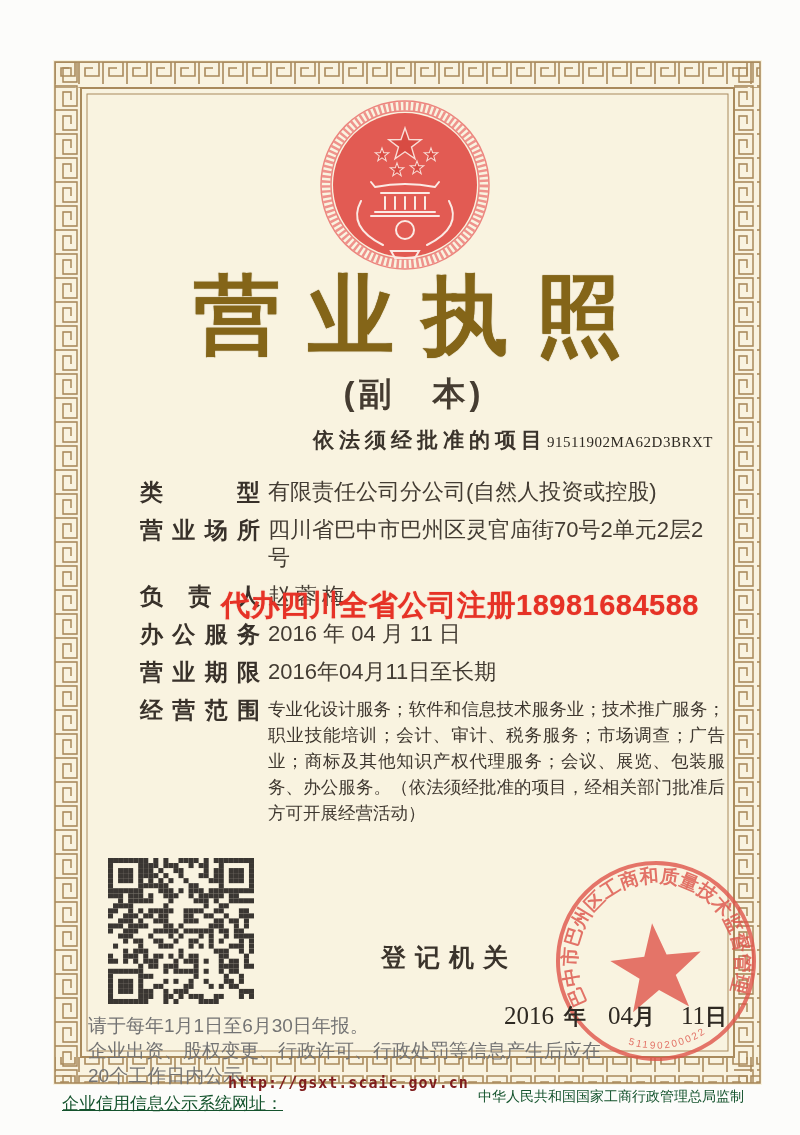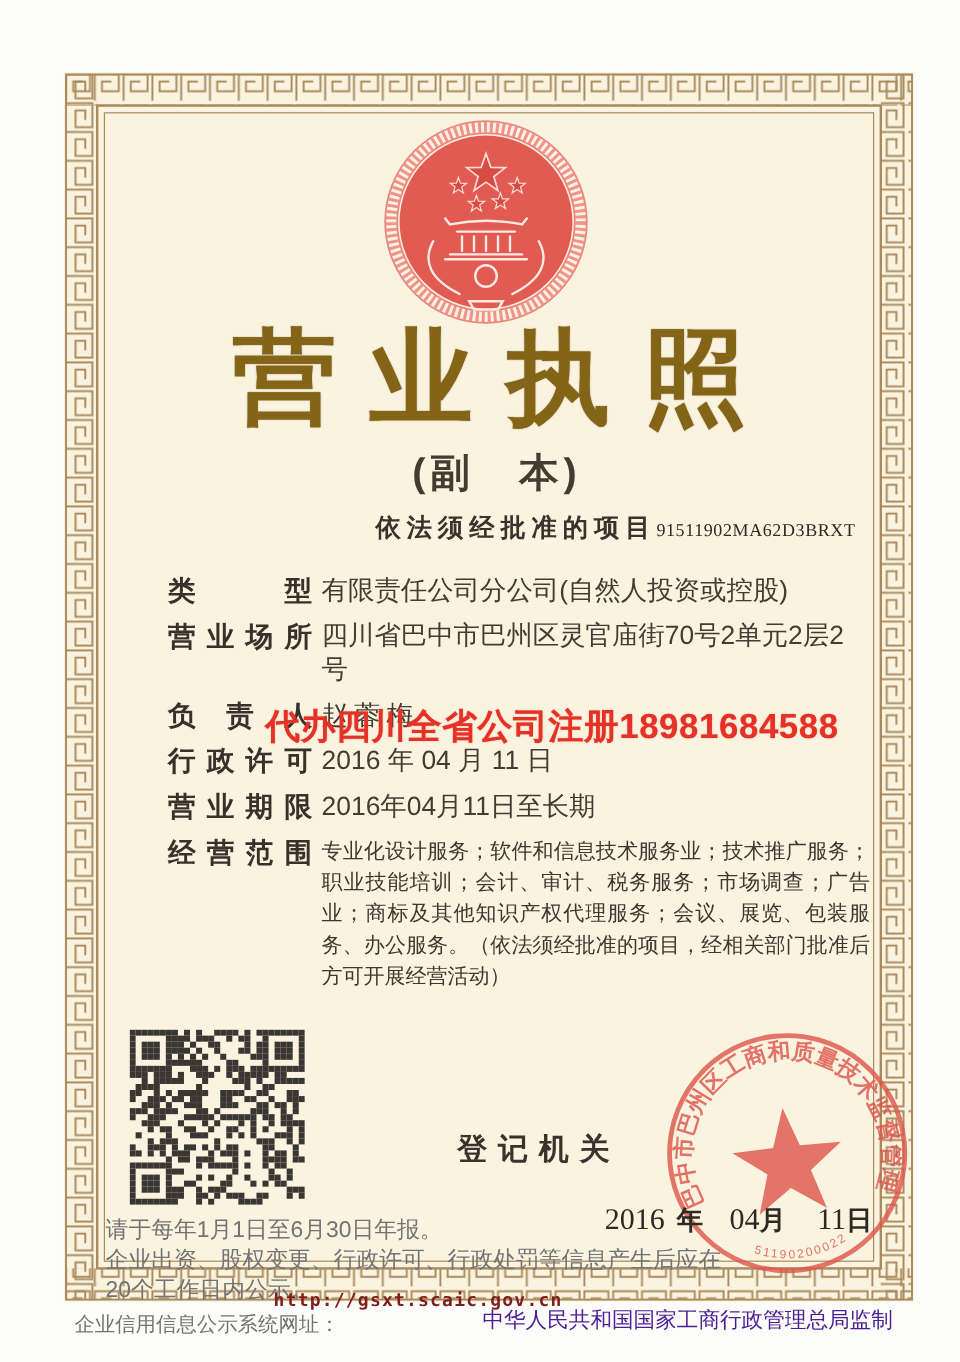--- a/index.html
+++ b/index.html
@@ -63,22 +63,22 @@
   .d-year{margin-right:10px;}
   .d-yu{margin-right:22px;}
   .d-month{margin-right:26px;}
   
   .notes{position:absolute;left:88px;top:1013px;width:520px;z-index:5;font-size:19px;line-height:25px;color:#737373;}
   .notes div{white-space:nowrap;}
   .gov-url{
     position:absolute;left:228px;top:1074px;z-index:5;
     font-family:"DejaVu Sans Mono", monospace;font-size:15px;font-weight:bold;color:#7f1d1d;letter-spacing:1px;
   }
-  .footer-left{position:absolute;left:62px;top:1092px;z-index:2;font-size:17px;color:#737373;}
-  .footer-right{position:absolute;right:56px;top:1088px;z-index:2;font-size:18px;color:#4c1d95;}
+  .footer-left{position:absolute;left:62px;top:1092px;z-index:2;font-size:17px;color:#14532d;text-decoration:underline;}
+  .footer-right{position:absolute;right:56px;top:1088px;z-index:2;font-size:14px;color:#14532d;}
 </style>
 </head>
 <body>
 
 <div class="sheet">
 
   <svg class="frame" viewBox="0 0 709 1025">
     <defs>
       <pattern id="gkh" width="24" height="26" patternUnits="userSpaceOnUse">
         <path d="M2,24 V2 H22 V16 H8 V8 H16" fill="none" stroke="#a98a5c" stroke-width="1.6"></path>
@@ -137,21 +137,21 @@
     </div>
     <div class="frow">
       <div class="flabel">营业场所</div>
       <div class="fvalue">四川省巴中市巴州区灵官庙街70号2单元2层2号</div>
     </div>
     <div class="frow">
       <div class="flabel">负责人</div>
       <div class="fvalue name-hidden">赵蓉梅</div>
     </div>
     <div class="frow">
-      <div class="flabel">行政许可</div>
+      <div class="flabel">办公服务</div>
       <div class="fvalue">2016 年 04 月 11 日</div>
     </div>
     <div class="frow">
       <div class="flabel">营业期限</div>
       <div class="fvalue">2016年04月11日至长期</div>
     </div>
     <div class="frow">
       <div class="flabel">经营范围</div>
       <div class="fvalue scope">专业化设计服务；软件和信息技术服务业；技术推广服务；职业技能培训；会计、审计、税务服务；市场调查；广告业；商标及其他知识产权代理服务；会议、展览、包装服务、办公服务。（依法须经批准的项目，经相关部门批准后方可开展经营活动）</div>
     </div>

